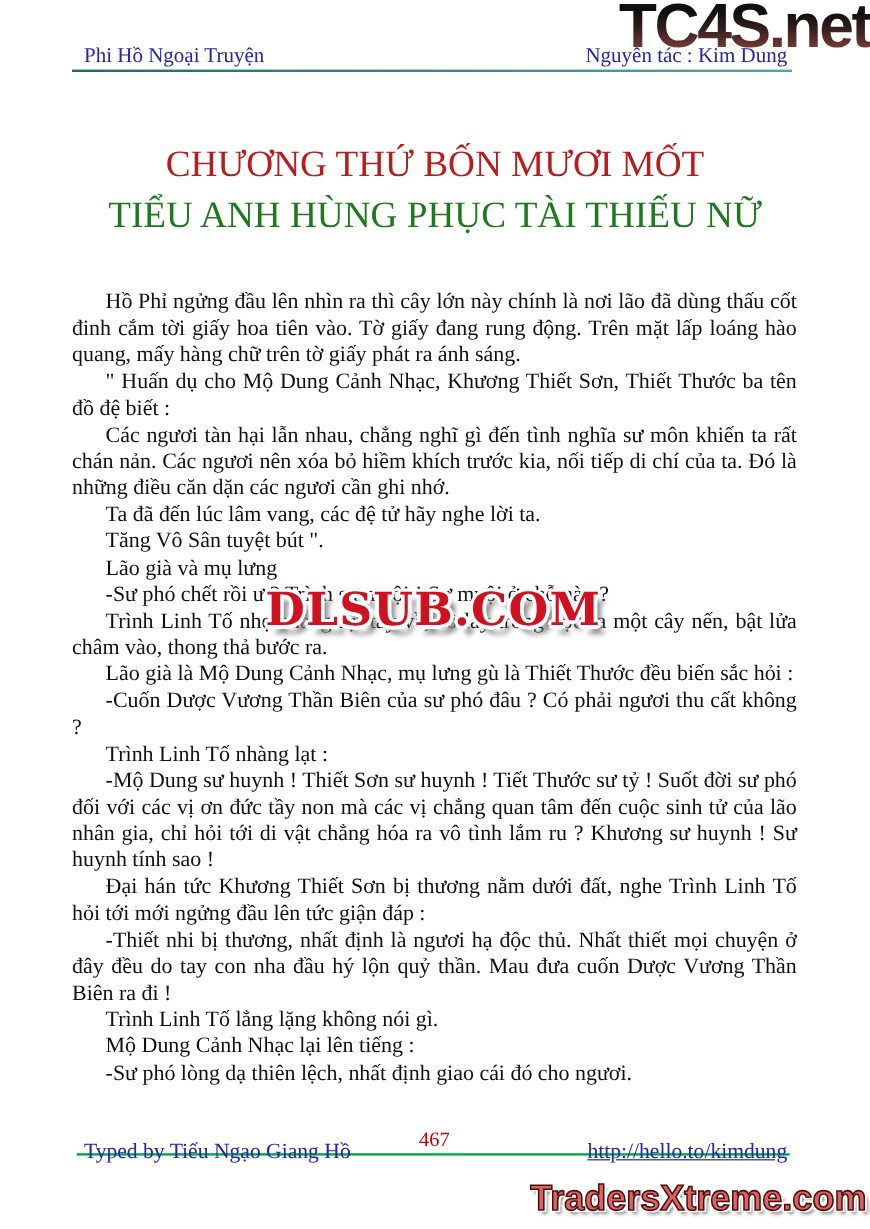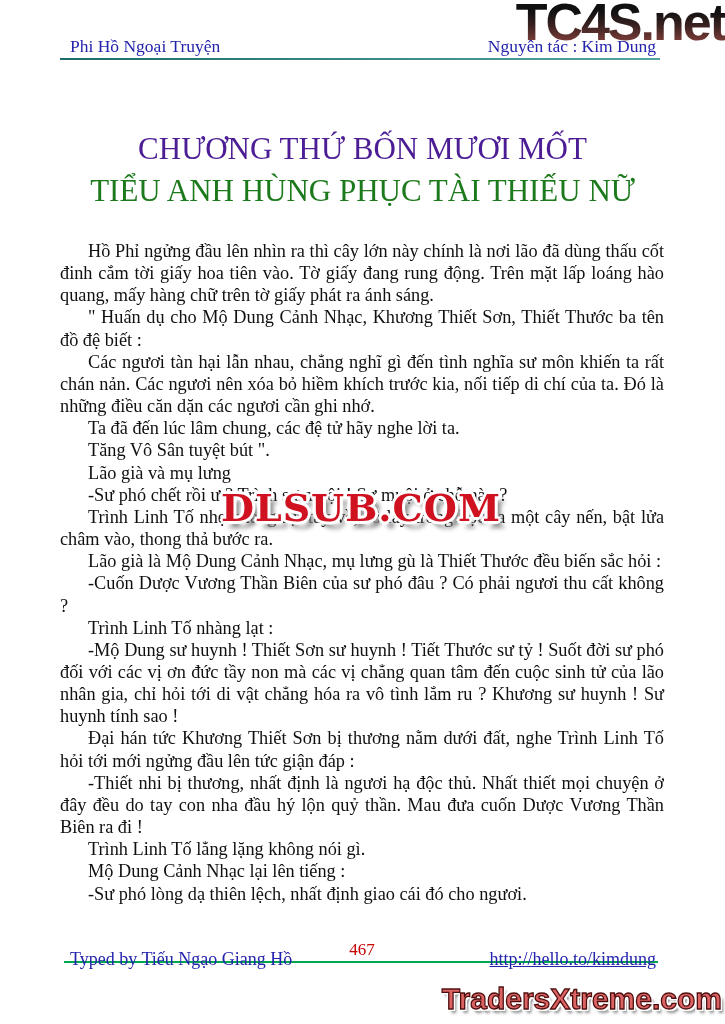--- a/index.html
+++ b/index.html
@@ -30,21 +30,21 @@
   }
   .header-rule{
     position:absolute;top:58px;left:60px;width:600px;height:2px;
     background:linear-gradient(to right,#1d6b6b,#55a5a5);
   }
   
   .chapter-title{
     position:absolute;top:116px;left:0;width:725px;
     text-align:center;font-size:31px;line-height:42px;font-weight:normal;
   }
-  .title-line1{color:#4c1d95;margin-top:12px;}
+  .title-line1{color:#b91c1c;}
   .title-line2{color:#1c7a1c;}
   
   .body-text{
     position:absolute;top:240px;left:60px;width:604px;
     font-size:18.3px;line-height:22.15px;text-align:justify;color:#101010;
   }
   .body-text p{margin:0;text-indent:28px;}
   
   .watermark{
     position:absolute;left:221px;top:487px;
@@ -98,21 +98,21 @@
 
   <div class="chapter-title">
     <div class="title-line1">CHƯƠNG THỨ BỐN MƯƠI MỐT</div>
     <div class="title-line2">TIỂU ANH HÙNG PHỤC TÀI THIẾU NỮ</div>
   </div>
 
   <div class="body-text">
       <p>Hồ Phỉ ngửng đầu lên nhìn ra thì cây lớn này chính là nơi lão đã dùng thấu cốt đinh cắm tời giấy hoa tiên vào. Tờ giấy đang rung động. Trên mặt lấp loáng hào quang, mấy hàng chữ trên tờ giấy phát ra ánh sáng.</p>
       <p>" Huấn dụ cho Mộ Dung Cảnh Nhạc, Khương Thiết Sơn, Thiết Thước ba tên đồ đệ biết :</p>
       <p>Các ngươi tàn hại lẫn nhau, chẳng nghĩ gì đến tình nghĩa sư môn khiến ta rất chán nản. Các ngươi nên xóa bỏ hiềm khích trước kia, nối tiếp di chí của ta. Đó là những điều căn dặn các ngươi cần ghi nhớ.</p>
-      <p>Ta đã đến lúc lâm chung, các đệ tử hãy nghe lời ta.</p>
+      <p>Ta đã đến lúc lâm vang, các đệ tử hãy nghe lời ta.</p>
       <p>Tăng Vô Sân tuyệt bút ".</p>
       <p>Lão già và mụ lưng</p>
       <p>-Sư phó chết rồi ư ? Trình sư muội ! Sư muội ở chỗ nào ?</p>
       <p>Trình Linh Tố nhẹ nhàng rụt tay về, cô lấy trong bọc ra một cây nến, bật lửa châm vào, thong thả bước ra.</p>
       <p>Lão già là Mộ Dung Cảnh Nhạc, mụ lưng gù là Thiết Thước đều biến sắc hỏi :</p>
       <p>-Cuốn Dược Vương Thần Biên của sư phó đâu ? Có phải ngươi thu cất không ?</p>
       <p>Trình Linh Tố nhàng lạt :</p>
       <p>-Mộ Dung sư huynh ! Thiết Sơn sư huynh ! Tiết Thước sư tỷ ! Suốt đời sư phó đối với các vị ơn đức tầy non mà các vị chẳng quan tâm đến cuộc sinh tử của lão nhân gia, chỉ hỏi tới di vật chẳng hóa ra vô tình lắm ru ? Khương sư huynh ! Sư huynh tính sao !</p>
       <p>Đại hán tức Khương Thiết Sơn bị thương nằm dưới đất, nghe Trình Linh Tố hỏi tới mới ngửng đầu lên tức giận đáp :</p>
       <p>-Thiết nhi bị thương, nhất định là ngươi hạ độc thủ. Nhất thiết mọi chuyện ở đây đều do tay con nha đầu hý lộn quỷ thần. Mau đưa cuốn Dược Vương Thần Biên ra đi !</p>

